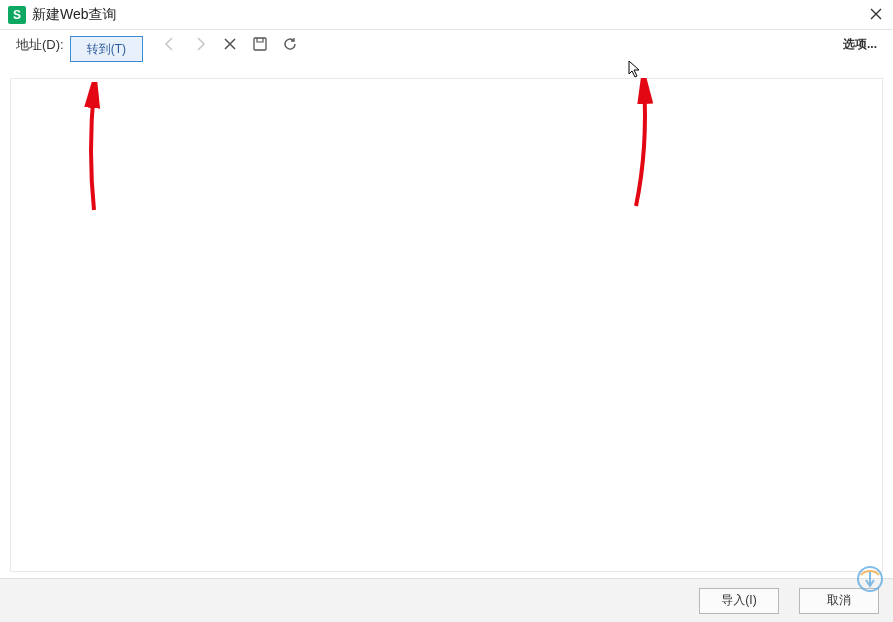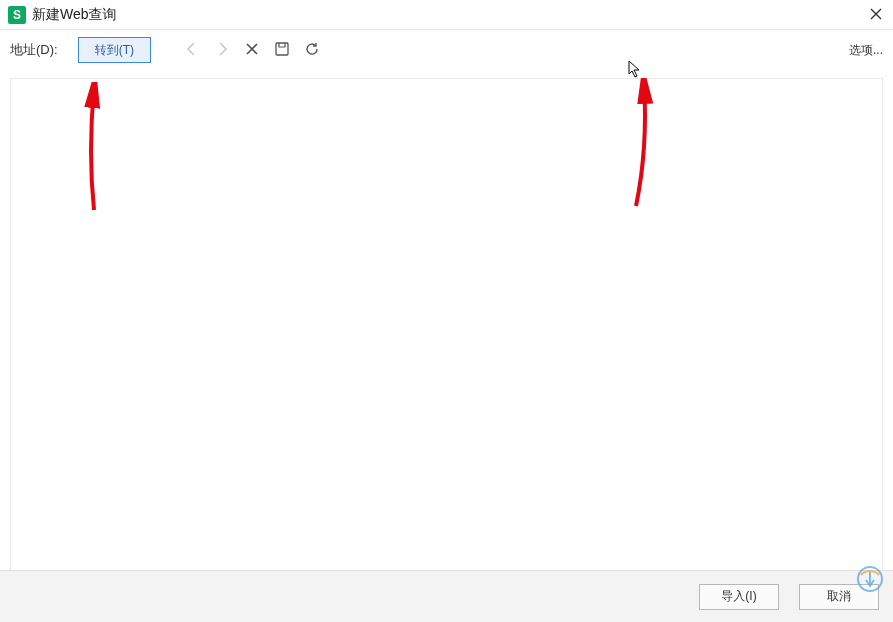--- a/index.html
+++ b/index.html
@@ -42,24 +42,24 @@
       width: 22px;
       height: 22px;
       display: flex;
       align-items: center;
       justify-content: center;
       cursor: pointer;
     }
     .title-close svg { width: 12px; height: 12px; }
     .toolbar {
       display: flex;
-      align-items: center;
+      align-items: flex-start;
       height: 40px;
-      padding: 6px 10px;
-      gap: 20px;
+      padding: 6px 16px;
+      gap: 6px;
     }
     .addr-label { color: #333; font-size: 13px; white-space: nowrap; }
     .addr-wrap {
       flex: 0 0 570px;
       position: relative;
     }
     .addr-input {
       width: 100%;
       height: 26px;
       border: 1px solid #666;
@@ -98,20 +98,21 @@
       cursor: pointer;
       color: #555;
     }
     .nav-icon.disabled { color: #c8c8c8; cursor: default; }
     .options-btn {
       margin-left: auto;
       color: #333;
       font-size: 12px;
       cursor: pointer;
       white-space: nowrap;
+      font-weight: bold;
     }
     .content {
       position: absolute;
       left: 10px; right: 10px;
       top: 78px; bottom: 50px;
       background: #ffffff;
       border: 1px solid #e9e9e9;
     }
     .arrow-red {
       position: absolute;
@@ -119,21 +120,21 @@
     }
     .cursor-overlay {
       position: absolute;
       left: 628px;
       top: 60px;
       pointer-events: none;
     }
     .footer {
       position: absolute;
       left: 0; right: 0; bottom: 0;
-      height: 52px;
+      height: 44px;
       border-top: 1px solid #e0e0e0;
       display: flex;
       align-items: center;
       justify-content: flex-end;
       padding: 0 14px;
       gap: 20px;
       background: #f3f3f3;
     }
     .foot-btn {
       height: 26px;

